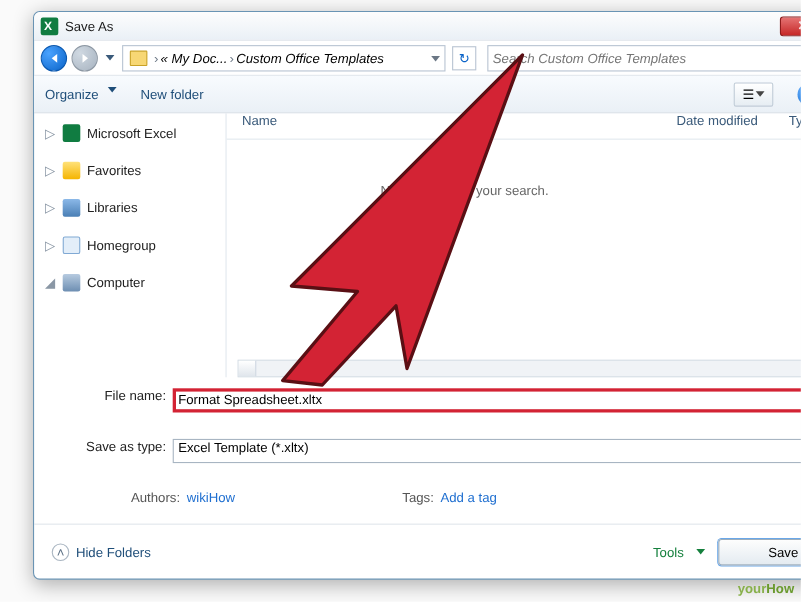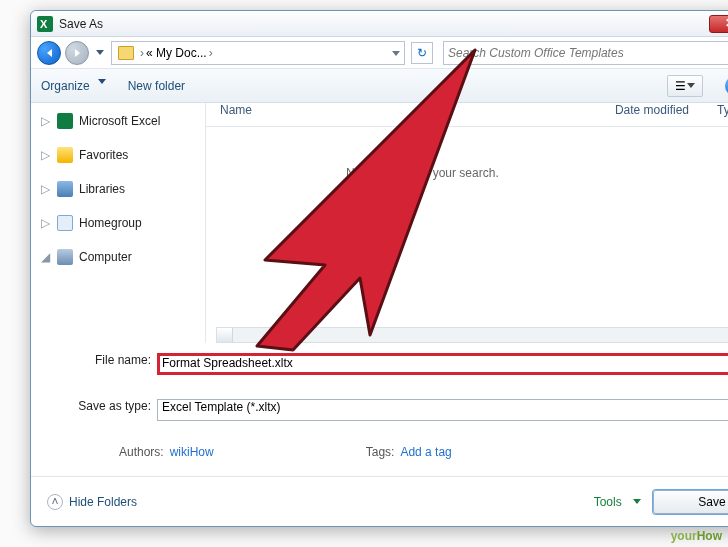--- a/index.html
+++ b/index.html
@@ -14,21 +14,21 @@
   .close-btn { width: 42px; height: 18px; background: linear-gradient(#e57373,#c62828); border:1px solid #8e1b1b; border-radius: 3px; color:#fff; text-align:center; line-height:14px; font-weight:bold; }
   
   
   .navbar { height: 32px; display:flex; align-items:center; padding: 3px 6px; gap:4px; border-bottom:1px solid #e0e6ec;}
   .nav-btn-round { width:24px;height:24px;border-radius:50%;background:radial-gradient(circle at 30% 30%,#4aa3ff,#0a63c8);border:1px solid #0a58b0;display:flex;align-items:center;justify-content:center;color:#fff;}
   .nav-btn-round.fwd{background:radial-gradient(circle at 30% 30%,#d0d9e2,#a7b3c0);border-color:#8d98a4;}
   .nav-down{width:14px;height:22px;display:flex;align-items:center;justify-content:center;color:#3a5a7a;}
   .breadcrumb { flex:0 0 294px; height:24px; border:1px solid #b8c4d2; background:#fff; display:flex; align-items:center; padding:0 2px;}
   .bc-icon{width:16px;height:14px;background:#f7d774;border:1px solid #c9a227;border-radius:1px;margin:0 4px;}
   .bc-sep{color:#6b7785;margin:0 2px;}
-  .bc-seg{white-space:nowrap;overflow:hidden;text-overflow:ellipsis;}
+  .bc-seg{white-space:nowrap;overflow:hidden;text-overflow:ellipsis;font-style:italic;}
   .bc-refresh{width:22px;height:22px;border:1px solid #b8c4d2;background:#fff;margin-left:2px;display:flex;align-items:center;justify-content:center;color:#0a63c8;}
   .searchbox{flex:1;height:24px;border:1px solid #b8c4d2;background:#fff;display:flex;align-items:center;padding:0 4px;gap:4px;margin-left:6px;}
   .searchbox input{border:none;outline:none;flex:1;color:#888;font-style:italic;}
   .mag{width:14px;height:14px;border:2px solid #5d7fa3;border-radius:50%;position:relative;}
   .mag::after{content:"";position:absolute;width:2px;height:6px;background:#5d7fa3;transform:rotate(-45deg);left:11px;top:9px;}
   
   
   .toolbar{height:34px;display:flex;align-items:center;padding:0 10px;gap:22px;background:linear-gradient(#f8fbfe,#eaf0f6);border-bottom:1px solid #d7dfe7;}
   .tool-link{color:#1f4e79;cursor:pointer;display:flex;gap:8px;}
   .tb-spacer{flex:1;}
@@ -111,20 +111,21 @@
         <span class="chev r" style="border-left-color:#fff"></span>
       </div>
     <div class="nav-down">
         <span class="chev"></span>
       </div>
     <div class="breadcrumb">
       <div class="bc-icon"></div>
       <span class="bc-sep">›</span>
       <span class="bc-seg">« My Doc...</span>
       <span class="bc-sep">›</span>
+      <span class="bc-seg" style="flex:1">Custom Office Templates</span>
       <span class="bc-sep" style="margin-left:auto"><span class="chev"></span></span>
     </div>
     <div class="bc-refresh">↻</div>
     <div class="searchbox">
       <input placeholder="Search Custom Office Templates" style="">
       <div class="mag"></div>
     </div>
   </div>
 
   <div class="toolbar">

